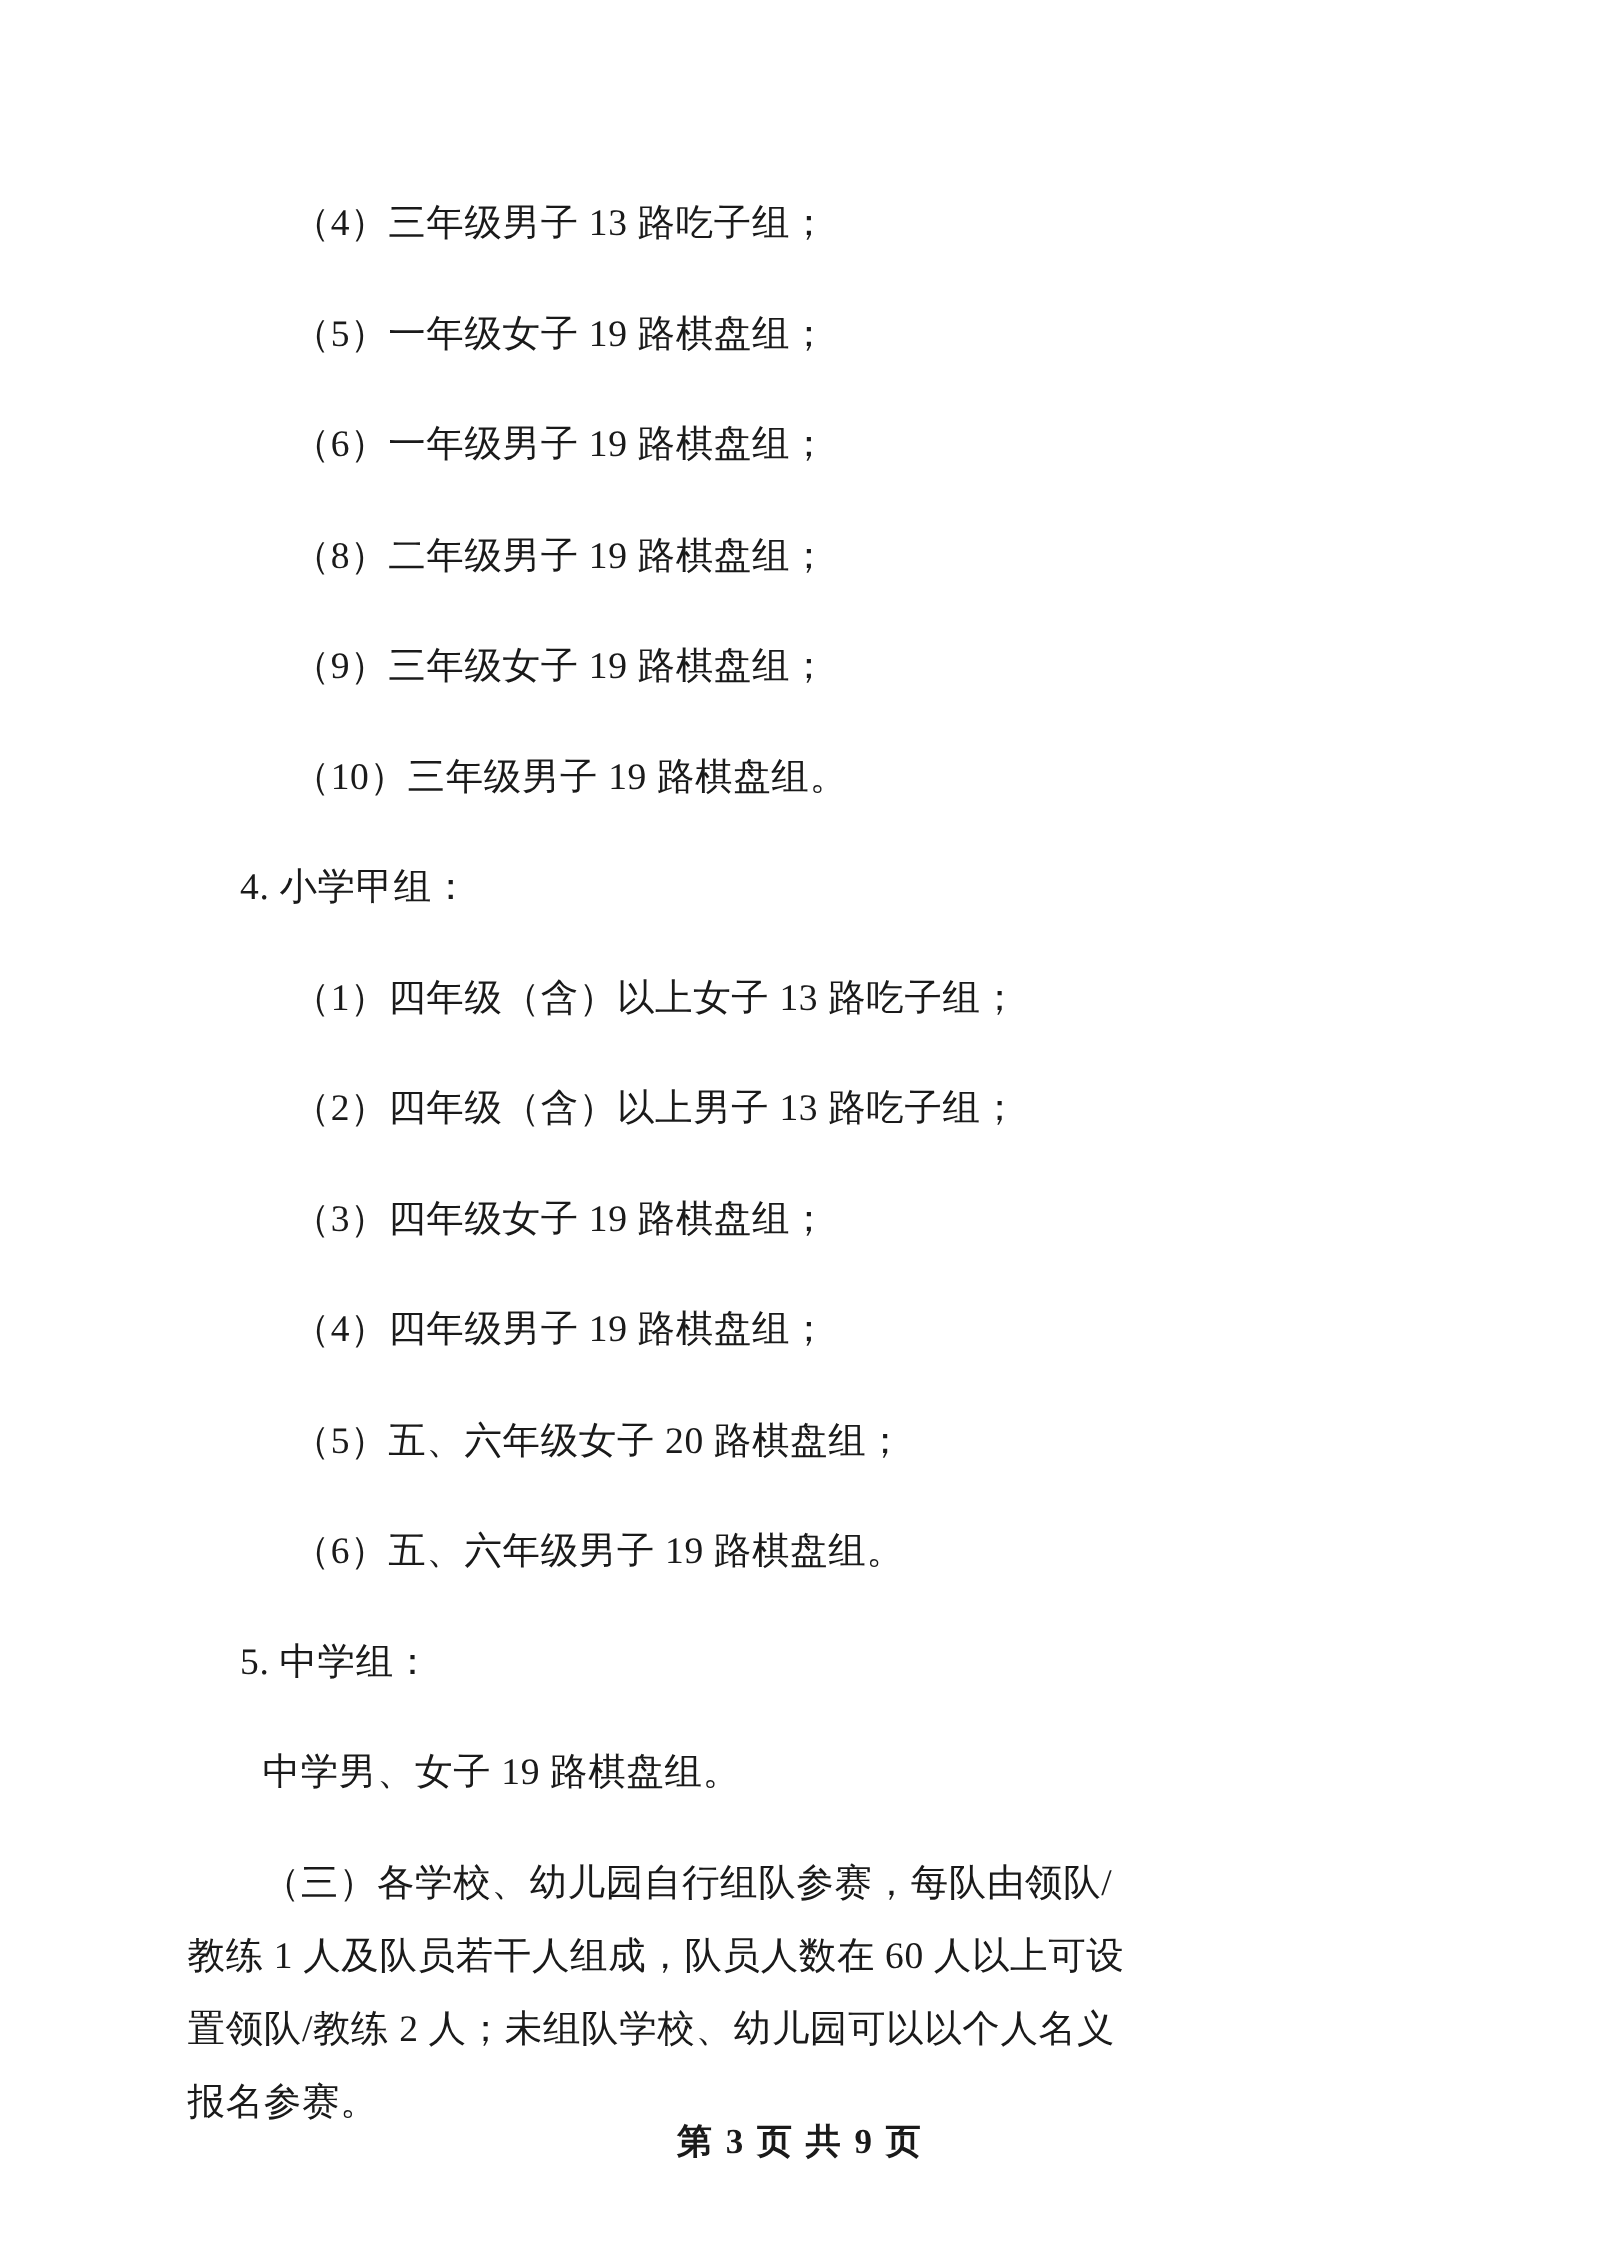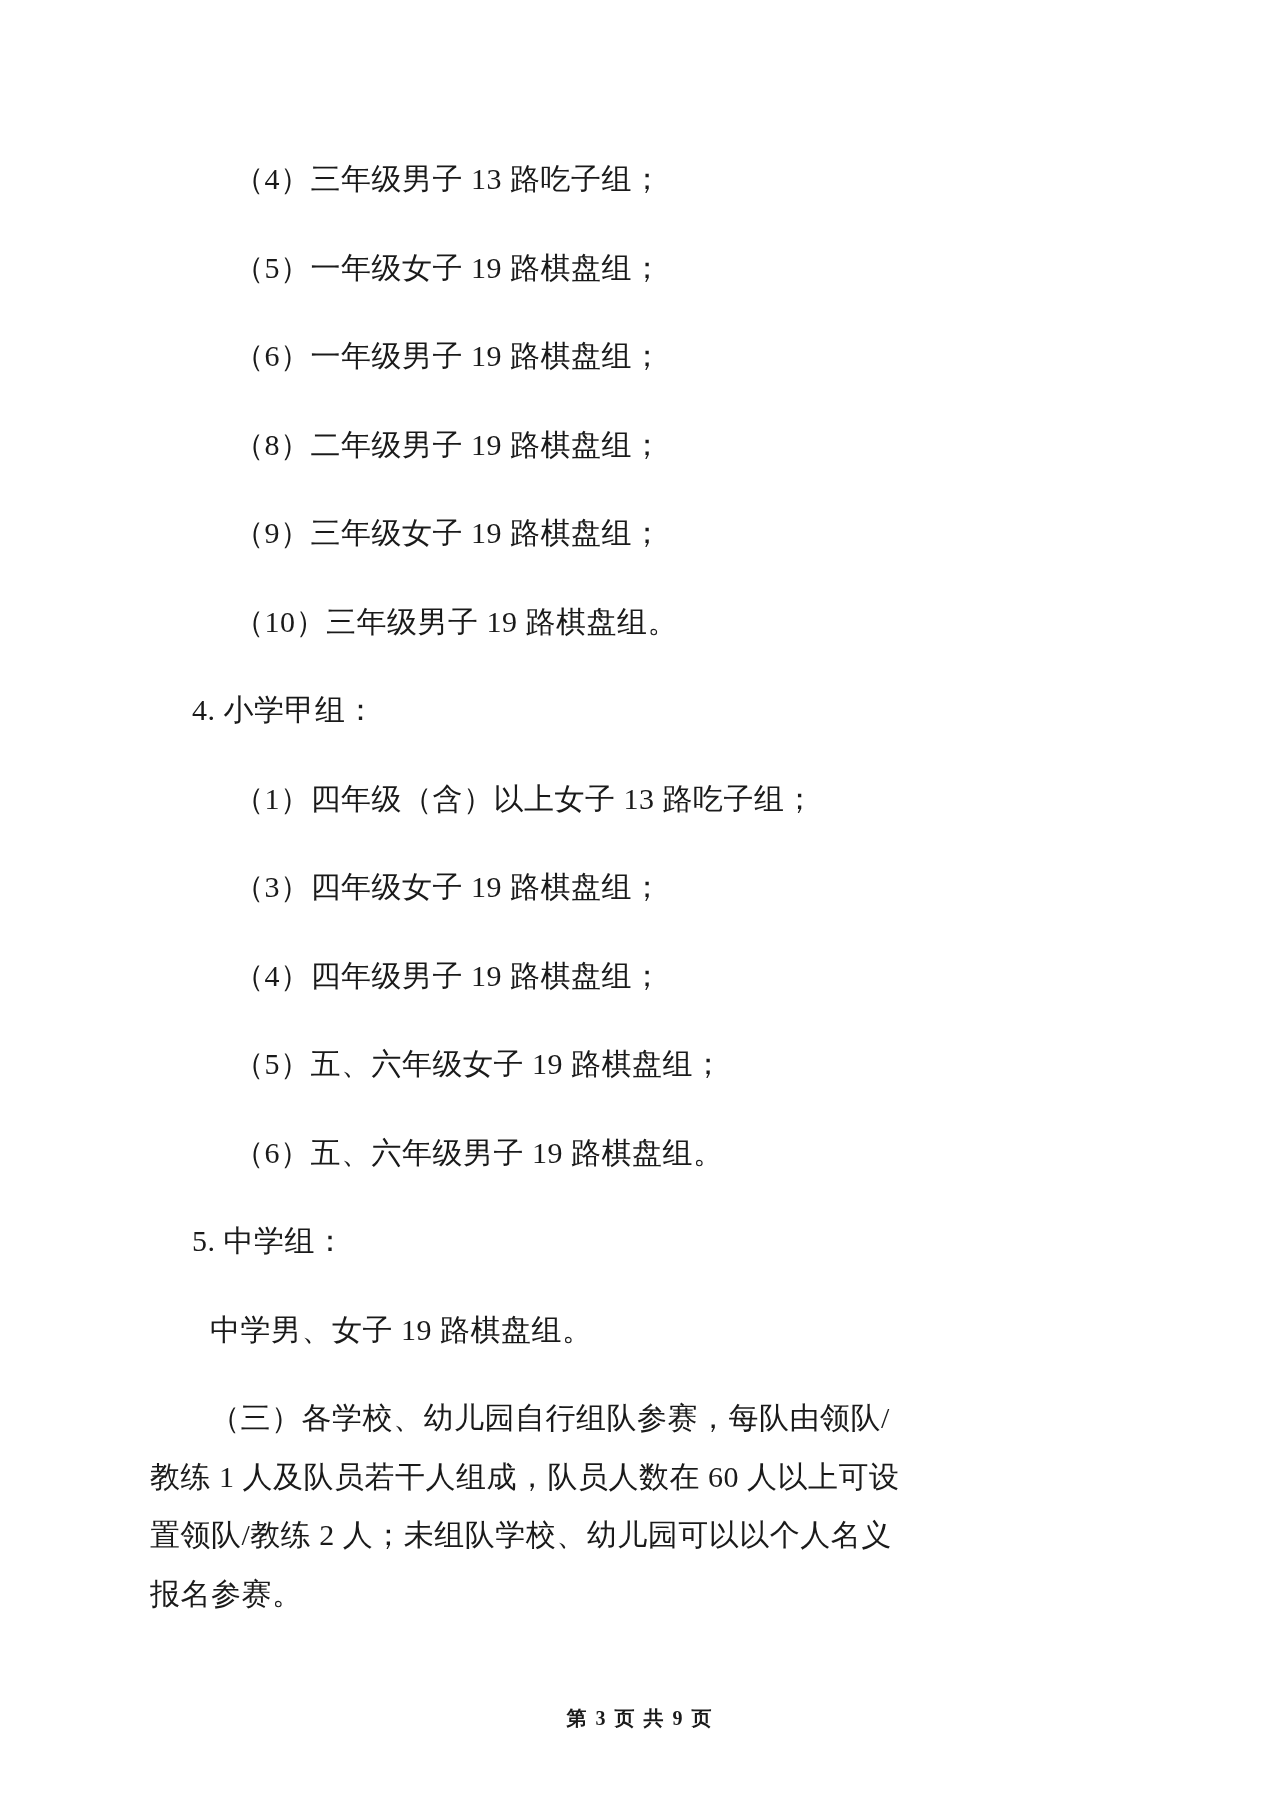--- a/index.html
+++ b/index.html
@@ -45,42 +45,43 @@
   }
   .ind-para {           
     text-indent: 60px;
   }
   .footer {
     position: absolute;
     left: 0;
     bottom: 78px;
     width: 1280px;
     text-align: center;
-    font-size: 20px;
+    font-size: 28px;
     font-weight: bold;
     font-family: "Liberation Serif", "DejaVu Serif", serif;
     letter-spacing: 2px;
   }
 </style>
 </head>
 <body>
 
 <div class="page">
   <div class="doc-body">
     <p class="line ind-sub">（4）三年级男子 13 路吃子组；</p>
     <p class="line ind-sub">（5）一年级女子 19 路棋盘组；</p>
     <p class="line ind-sub">（6）一年级男子 19 路棋盘组；</p>
     <p class="line ind-sub">（8）二年级男子 19 路棋盘组；</p>
     <p class="line ind-sub">（9）三年级女子 19 路棋盘组；</p>
     <p class="line ind-sub">（10）三年级男子 19 路棋盘组。</p>
     <p class="line ind-num">4. 小学甲组：</p>
     <p class="line ind-sub">（1）四年级（含）以上女子 13 路吃子组；</p>
+    <p class="line ind-sub">（2）四年级（含）以上男子 13 路吃子组；</p>
     <p class="line ind-sub">（3）四年级女子 19 路棋盘组；</p>
     <p class="line ind-sub">（4）四年级男子 19 路棋盘组；</p>
-    <p class="line ind-sub">（5）五、六年级女子 19 路棋盘组；</p>
+    <p class="line ind-sub">（5）五、六年级女子 20 路棋盘组；</p>
     <p class="line ind-sub">（6）五、六年级男子 19 路棋盘组。</p>
     <p class="line ind-num">5. 中学组：</p>
     <p class="line ind-item">中学男、女子 19 路棋盘组。</p>
     <p class="line ind-para">（三）各学校、幼儿园自行组队参赛，每队由领队/教练 1 人及队员若干人组成，队员人数在 60 人以上可设置领队/教练 2 人；未组队学校、幼儿园可以以个人名义报名参赛。</p>
 
   </div>
 </div>
 
 <div class="footer">第 3 页 共 9 页</div>
 

